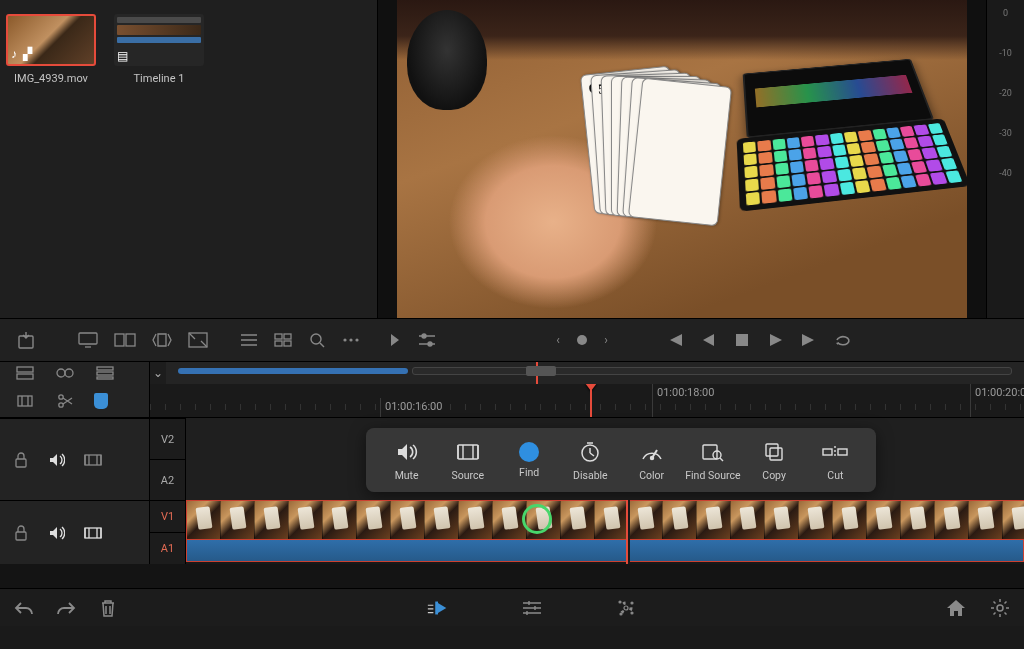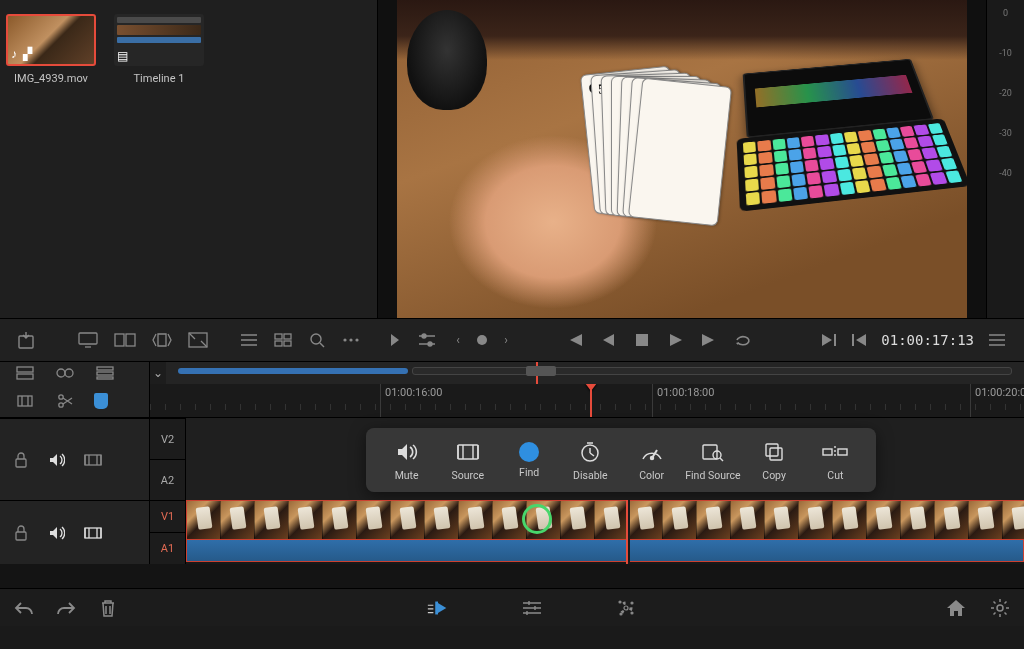--- a/index.html
+++ b/index.html
@@ -416,38 +416,20 @@
         </span>
       <span class="tb-icon">
           <svg width="20" height="14" viewBox="0 0 20 14" fill="none" stroke="currentColor" stroke-width="1.6">
             <path d="M3 7a6 4 0 1 1 1 3"></path>
             <path d="M4 12l-2-2 3-1" fill="currentColor" stroke="none"></path>
           </svg>
         </span>
     </div>
   </div>
 
-  <div class="tb-right">
-    <span class="tb-icon">
-        <svg width="16" height="14" viewBox="0 0 16 14" fill="currentColor">
-          <path d="M1 1l10 6L1 13zM13 1h2v12h-2z"></path>
-        </svg>
-      </span>
-    <span class="tb-icon">
-        <svg width="16" height="14" viewBox="0 0 16 14" fill="currentColor">
-          <path d="M15 1L5 7l10 6zM1 1h2v12H1z"></path>
-        </svg>
-      </span>
-    <span class="timecode">01:00:17:13</span>
-    <span class="tb-icon">
-        <svg width="18" height="12" viewBox="0 0 18 12" stroke="currentColor" stroke-width="1.6">
-          <path d="M1 1h16M1 6h16M1 11h16"></path>
-        </svg>
-      </span>
-  </div>
 </div>
 
 <div class="zoom-row">
   <div class="zoom-left-tools">
     <span class="tb-icon">
         <svg width="18" height="14" viewBox="0 0 18 14" fill="none" stroke="currentColor" stroke-width="1.3">
           <rect x="1" y="1" width="16" height="5"></rect>
           <rect x="1" y="8" width="16" height="5"></rect>
         </svg>
       </span>
@@ -552,21 +534,21 @@
       <div class="ruler-minor" style="left: 735px;"></div>
       <div class="ruler-minor" style="left: 750px;"></div>
       <div class="ruler-minor" style="left: 765px;"></div>
       <div class="ruler-minor" style="left: 780px;"></div>
       <div class="ruler-minor" style="left: 795px;"></div>
       <div class="ruler-minor" style="left: 810px;"></div>
       <div class="ruler-minor" style="left: 825px;"></div>
       <div class="ruler-minor" style="left: 840px;"></div>
       <div class="ruler-minor" style="left: 855px;"></div>
       <div class="ruler-minor" style="left: 870px;"></div>
-      <div class="ruler-tick" style="left: 230px;">01:00:16:00</div>
+      <div class="ruler-tick" style="left: 230px; margin-top: 14px;">01:00:16:00</div>
       <div class="ruler-tick" style="left: 502px;">01:00:18:00</div>
       <div class="ruler-tick" style="left: 820px;">01:00:20:00</div>
     </div>
 </div>
 
 <div class="section-row">
   <div class="track-header-stack">
     <div class="track-header">
       <span class="tb-icon">
           <svg width="14" height="16" viewBox="0 0 14 16" fill="none" stroke="currentColor" stroke-width="1.3">

